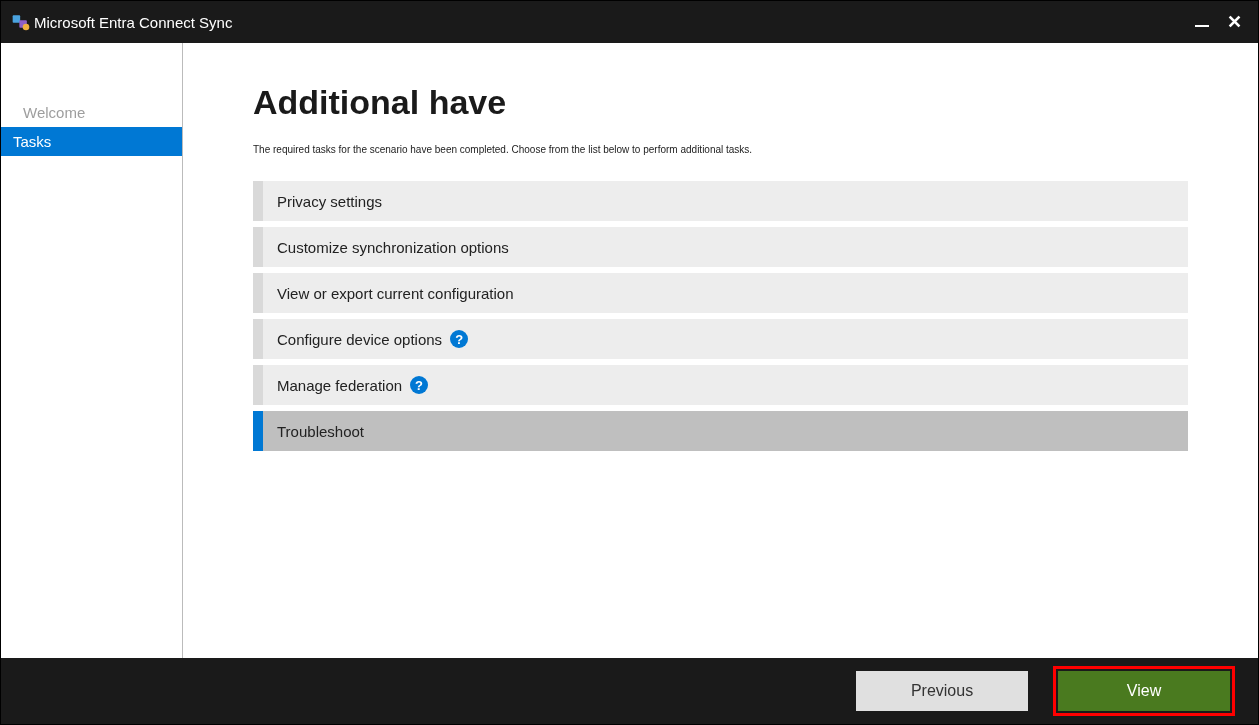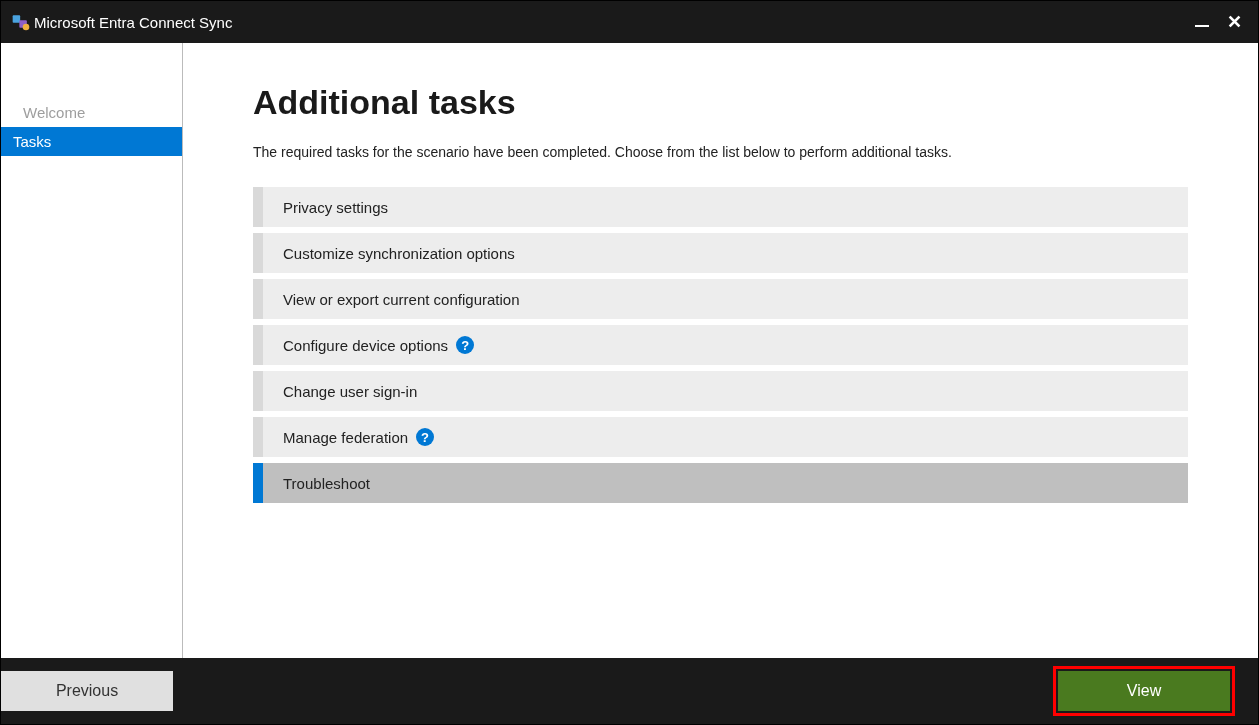--- a/index.html
+++ b/index.html
@@ -90,21 +90,21 @@
       padding: 40px 70px 20px 70px;
       overflow: auto;
     }
     .page-title {
       font-size: 34px;
       font-weight: 700;
       color: #1a1a1a;
       margin-bottom: 20px;
     }
     .page-desc {
-      font-size: 14px;
+      font-size: 10px;
       color: #222;
       margin-bottom: 24px;
       line-height: 1.5;
       max-width: 740px;
     }
     .task-list {
       display: flex;
       flex-direction: column;
       gap: 6px;
     }
@@ -114,21 +114,21 @@
       background: #ededed;
       height: 40px;
       cursor: pointer;
     }
     .task-item .bar {
       width: 10px;
       height: 100%;
       background: #d9d9d9;
     }
     .task-item .label {
-      padding-left: 20px;
+      padding-left: 14px;
       font-size: 15px;
       color: #222;
     }
     .task-item.selected {
       background: #bfbfbf;
     }
     .task-item.selected .bar {
       background: #0078d4;
     }
     .help-icon {
@@ -142,21 +142,21 @@
       font-weight: bold;
       align-items: center;
       justify-content: center;
       margin-left: 8px;
     }
     .footer {
       background: #1a1a1a;
       height: 66px;
       display: flex;
       align-items: center;
-      justify-content: space-between;
+      justify-content: flex-end;
       gap: 30px;
       padding-right: 28px;
     }
     .btn {
       height: 40px;
       min-width: 172px;
       font-size: 16px;
       border: none;
       cursor: pointer;
       font-family: inherit;
@@ -191,43 +191,39 @@
     </div>
   </div>
 
   <div class="body-area">
     <div class="sidebar" id="sidebar">
         <div class="sidebar-item inactive">Welcome</div>
         <div class="sidebar-item active">Tasks</div>
       </div>
 
     <div class="main">
-      <h1 class="page-title">Additional tasks</h1>
+      <h1 class="page-title">Additional have</h1>
       <p class="page-desc">The required tasks for the scenario have been completed. Choose from the list below to perform additional tasks.</p>
       <div class="task-list" id="task-list">
           <div class="task-item">
             <div class="bar"></div>
             <span class="label">Privacy settings</span>
           </div>
           <div class="task-item">
             <div class="bar"></div>
             <span class="label">Customize synchronization options</span>
           </div>
           <div class="task-item">
             <div class="bar"></div>
             <span class="label">View or export current configuration</span>
           </div>
           <div class="task-item">
             <div class="bar"></div>
             <span class="label">Configure device options</span>
             <span class="help-icon">?</span>
-          </div>
-          <div class="task-item">
-            <div class="bar"></div>
-            <span class="label">Change user sign-in</span>
           </div>
           <div class="task-item">
             <div class="bar"></div>
             <span class="label">Manage federation</span>
             <span class="help-icon">?</span>
           </div>
           <div class="task-item selected">
             <div class="bar"></div>
             <span class="label">Troubleshoot</span>
           </div>

